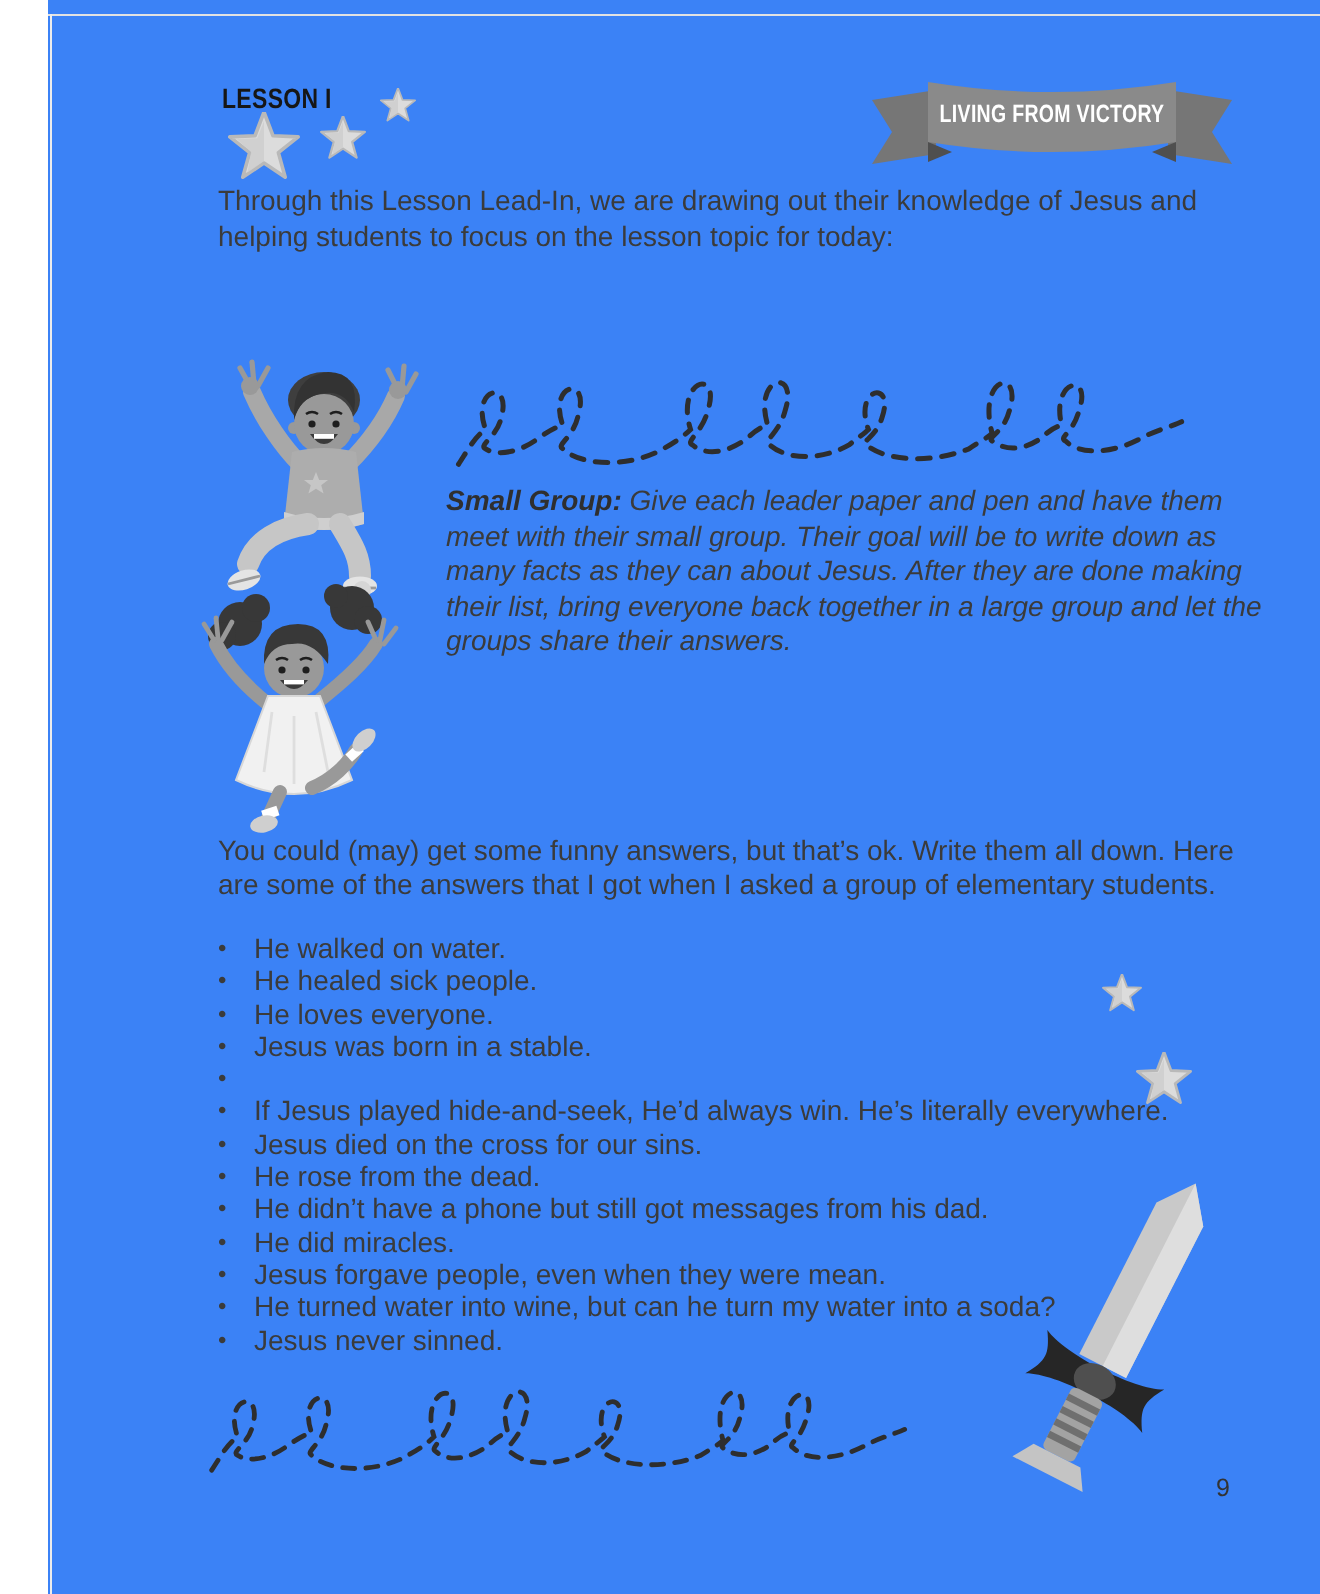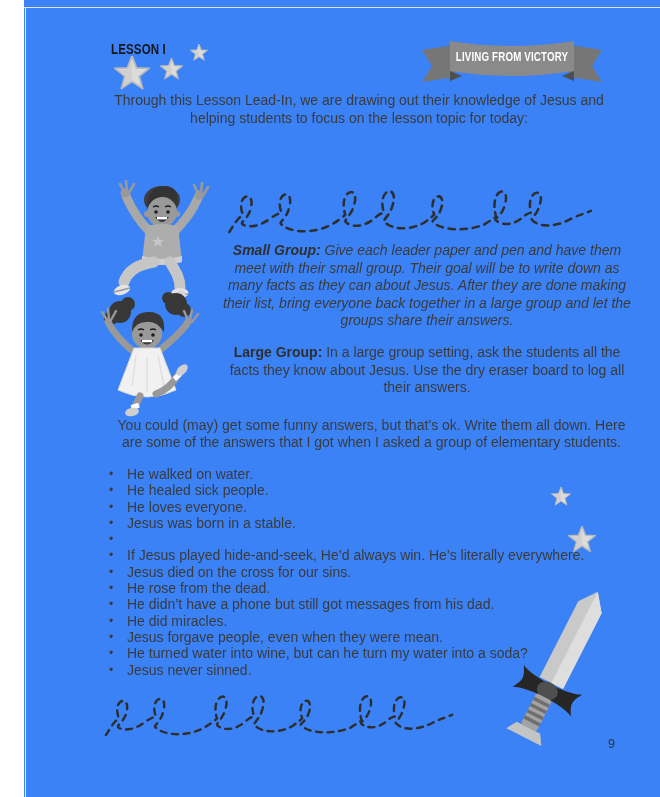--- a/index.html
+++ b/index.html
@@ -9,29 +9,29 @@
   }
   .edge-top{position:absolute;left:0;top:7px;width:660px;height:1px;background:#e2e2e2;}
   .edge-left{position:absolute;left:1px;top:7px;width:1px;height:790px;background:#ececec;}
 
   .lesson-label{
     position:absolute;left:87px;top:41px;font-size:14px;font-weight:bold;color:#161616;
     transform:scaleX(.82);transform-origin:left top;letter-spacing:.2px;white-space:nowrap;
   }
   .stars-topleft{position:absolute;left:90px;top:44px;}
 
-  .banner{position:absolute;left:398px;top:36px;width:180px;height:48px;}
+  .banner{position:absolute;left:412px;top:36px;width:180px;height:48px;}
   .banner svg{position:absolute;left:0;top:0;}
   .banner .banner-text{
     position:absolute;left:0;top:14px;width:180px;text-align:center;
     font-size:12.5px;font-weight:bold;color:#ffffff;letter-spacing:.2px;
     transform:scaleX(.78);transform-origin:center top;white-space:nowrap;
   }
 
-  .para{position:absolute;font-size:14px;line-height:17.5px;text-align:center;}
+  .para{position:absolute;font-size:14px;line-height:17.5px;}
   .intro{left:85px;top:92px;width:500px;}
   .small-group{left:199px;top:242px;width:408px;font-style:italic;}
   .large-group{left:199px;top:344px;width:408px;}
   .answers-intro{left:85px;top:417px;width:525px;line-height:17px;}
   .para b{color:#2f2f2f;}
 
   .answers-list{
     position:absolute;left:85px;top:466px;width:548px;margin:0;padding:0;list-style:none;
     font-size:14px;line-height:16.3px;
   }
@@ -126,23 +126,20 @@
   </svg>
 
   <svg class="fig squiggle-top" width="378" height="58" viewBox="0 0 380 60">
     <use href="#squiggle" width="380" height="60"></use>
   </svg>
 
   <div class="para small-group">
     <b>Small Group:</b><span> Give each leader paper and pen and have them meet with their small group. Their goal will be to write down as many facts as they can about Jesus. After they are done making their list, bring everyone back together in a large group and let the groups share their answers.</span>
   </div>
 
-  <div class="para large-group">
-    <b>Large Group:</b><span> In a large group setting, ask the students all the facts they know about Jesus. Use the dry eraser board to log all their answers.</span>
-  </div>
 
   <svg class="fig girl" width="118" height="128" viewBox="0 0 118 128">
     <circle cx="85" cy="5" r="4.5" fill="#d6d6d6"></circle>
     <g fill="#383838">
       <circle cx="24" cy="22" r="11"></circle>
         <circle cx="15" cy="28" r="7"></circle>
         <circle cx="32" cy="14" r="7"></circle>
       <circle cx="80" cy="14" r="11"></circle>
         <circle cx="72" cy="8" r="6"></circle>
         <circle cx="88" cy="20" r="7"></circle>

